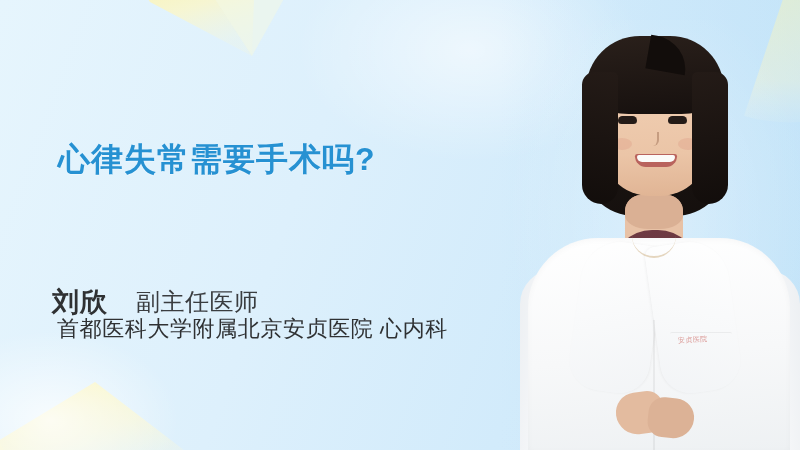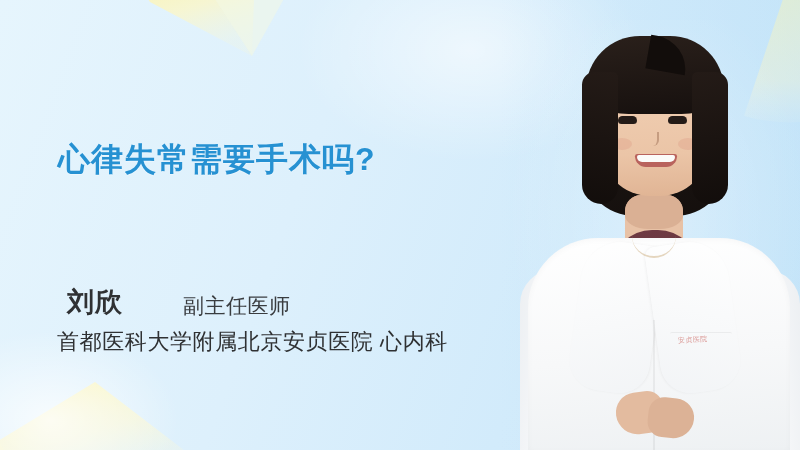--- a/index.html
+++ b/index.html
@@ -51,41 +51,41 @@
     font-weight:bold;
     letter-spacing:1px;
     line-height:1.05;
     color:#2691d2;
     white-space:nowrap;
     text-shadow:0 1px 0 rgba(255,255,255,.35);
   }
 
   #byline {
     position:absolute;
-    left:67px; top:284px;
+    left:52px; top:284px;
     display:flex;
-    align-items:flex-end;
+    align-items:center;
     white-space:nowrap;
   }
   #doctor-name {
     font-size:27px;
     font-weight:bold;
     color:#2f3133;
     letter-spacing:1px;
   }
   #doctor-rank {
-    font-size:21px;
+    font-size:24px;
     font-weight:normal;
     color:#3a3d40;
-    margin-left:60px;
+    margin-left:28px;
     letter-spacing:.5px;
   }
   #affiliation {
     position:absolute;
-    left:57px; top:327px;
+    left:57px; top:314px;
     font-size:22px;
     font-weight:normal;
     color:#2f3133;
     letter-spacing:.6px;
     white-space:nowrap;
   }
 
   
   #doctor-photo {
     position:absolute;

